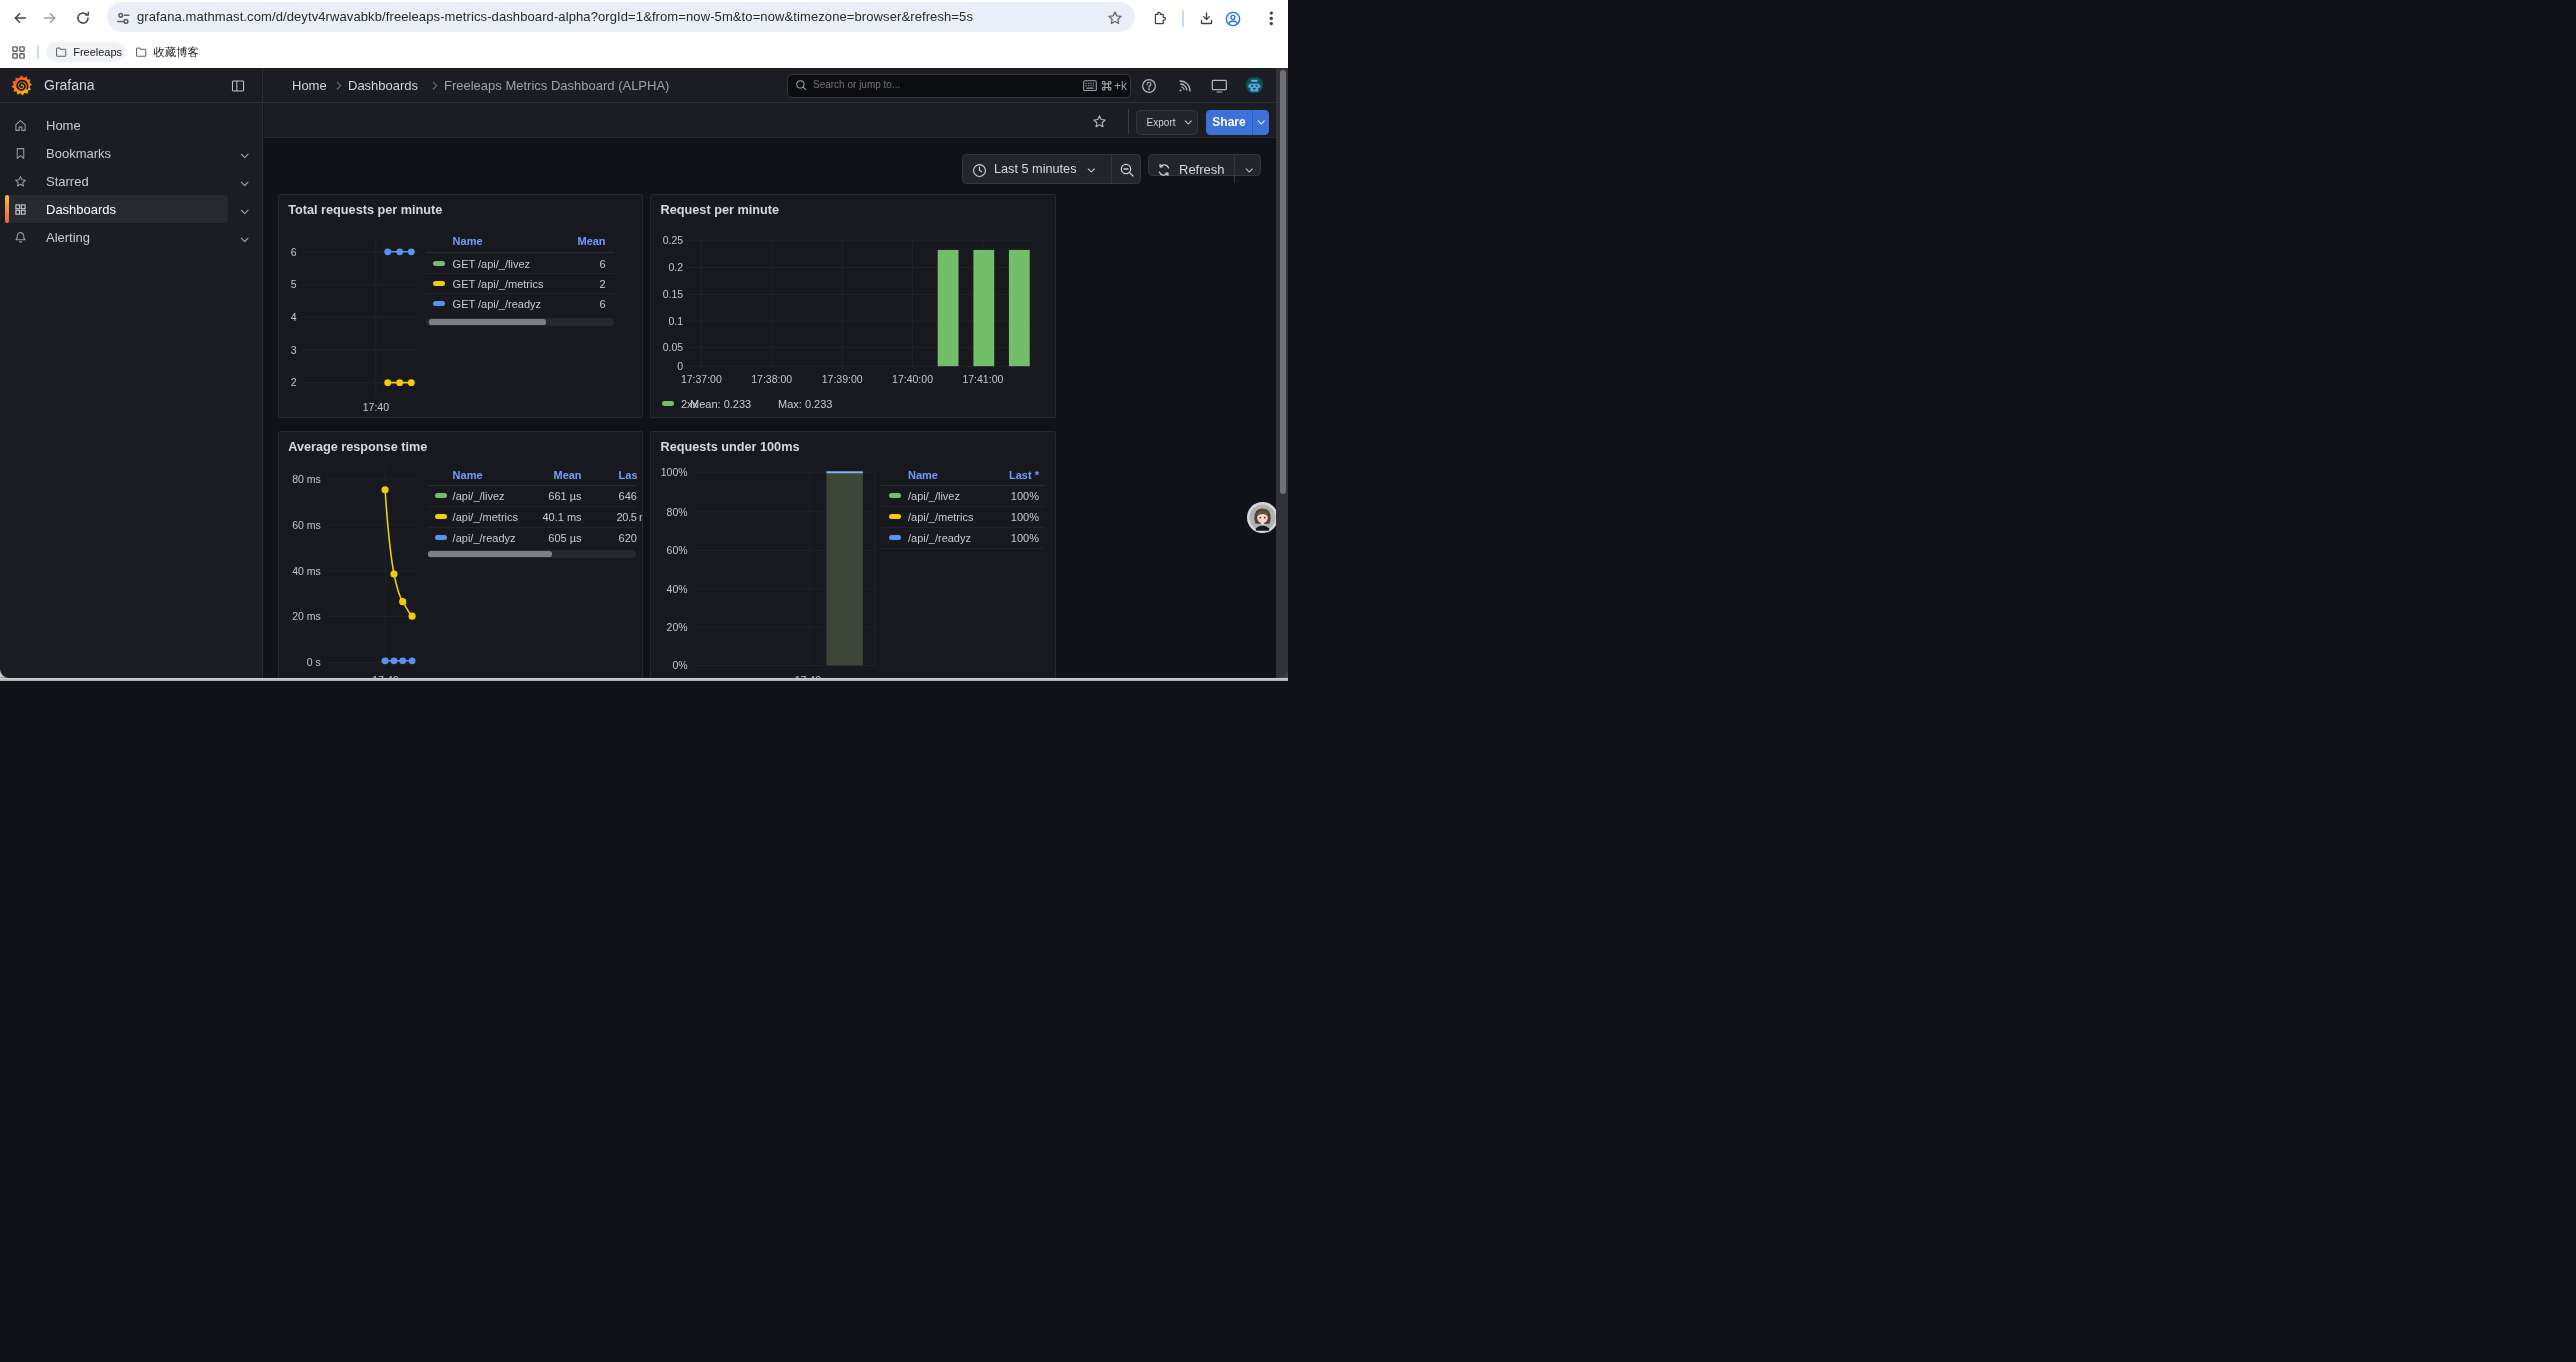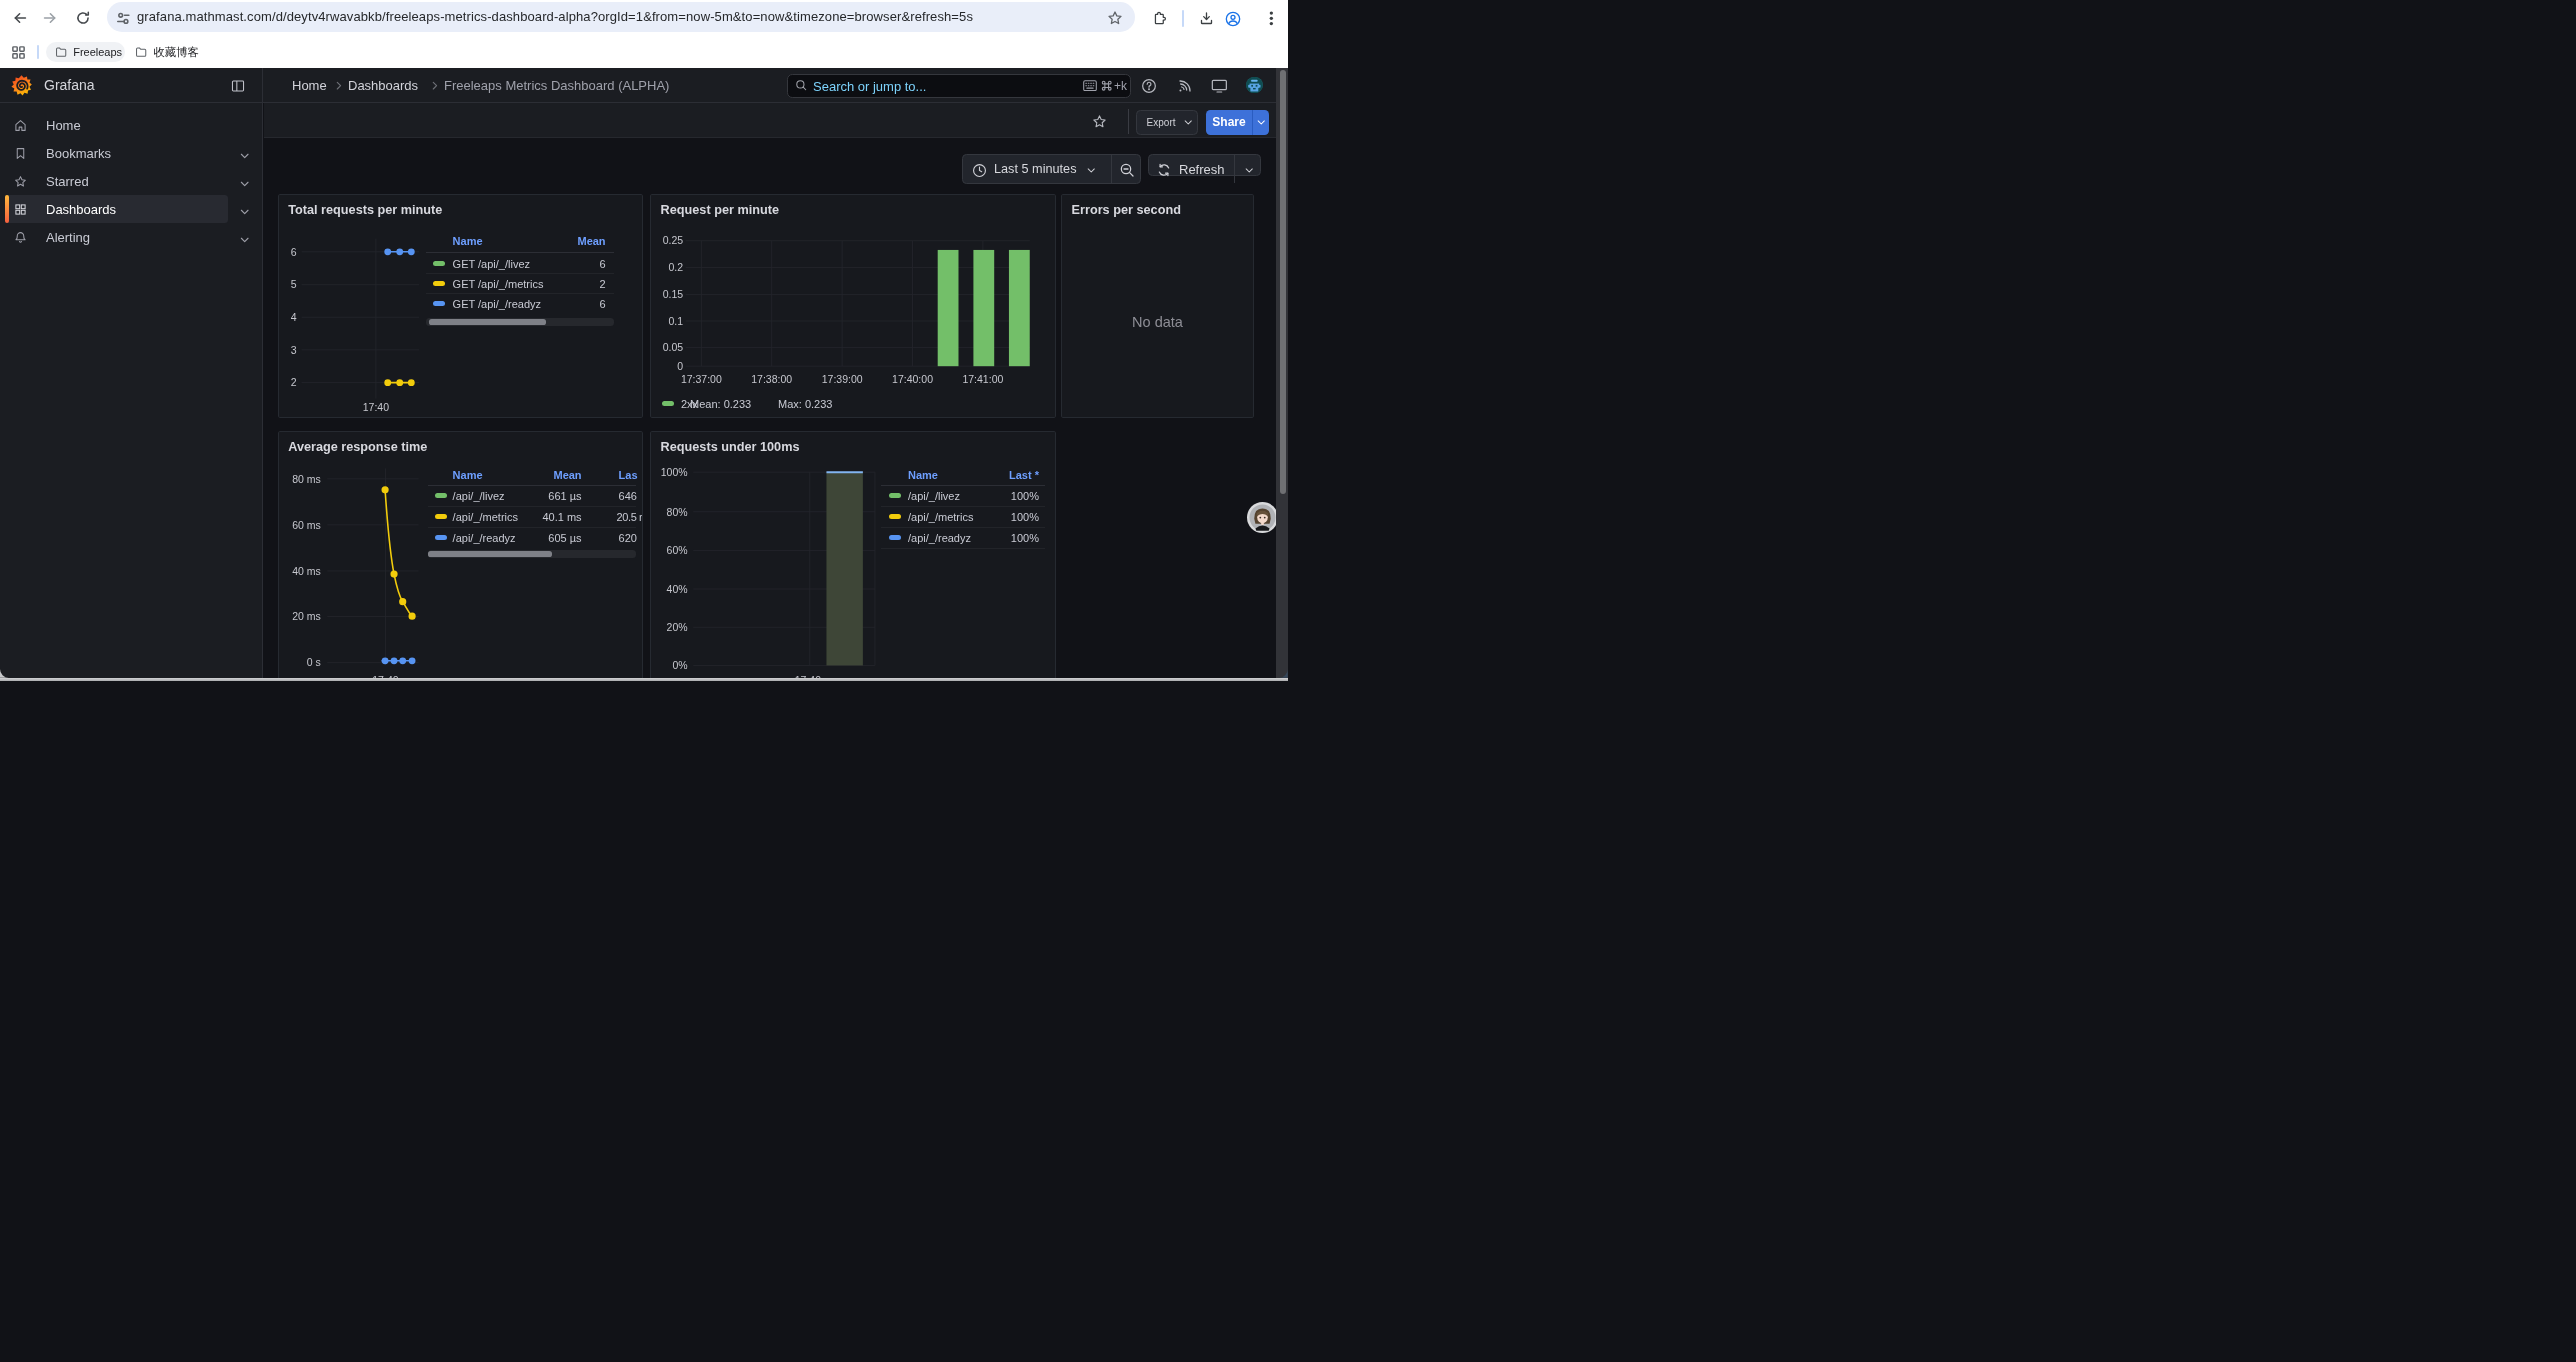--- a/index.html
+++ b/index.html
@@ -169,21 +169,21 @@
       <svg class="abs" style="left:429px;top:12.3px" width="11.4" height="11.4" viewBox="0 0 24 24" fill="none" stroke="#6e7077" stroke-width="2.4" stroke-linecap="round" stroke-linejoin="round">
         <path d="M9 5l7 7-7 7"></path>
       </svg>
       <div class="abs" style="left:444px;top:9.6px;font-size:13px;color:#9fa1ab">Freeleaps Metrics Dashboard (ALPHA)</div>
 
       <div class="abs" style="left:787px;top:5.7px;width:344px;height:24px;background:#0c0d11;border:0.9px solid #35373d;border-radius:5.3px"></div>
       <svg class="abs" style="left:795px;top:11.4px" width="12.3" height="12.3" viewBox="0 0 24 24" fill="none" stroke="#a2a4ac" stroke-width="2" stroke-linecap="round">
         <circle cx="10.5" cy="10.5" r="7"></circle>
         <path d="M16 16l5 5"></path>
       </svg>
-      <div class="abs" style="left:813px;top:11px;font-size:13px;color:#7dd3fc">Search or jump to...</div>
+      <div class="abs" style="left:813px;top:11px;font-size:10px;color:#737373">Search or jump to...</div>
       <svg class="abs" style="left:1083px;top:12px" width="14" height="11.4" viewBox="0 0 20 16" fill="none" stroke="#9fa1ab" stroke-width="1.5">
         <rect x="1" y="1" width="18" height="14" rx="2"></rect>
         <path d="M4 4.5h1M7.5 4.5h1M11 4.5h1M14.5 4.5h1M4 8h1M7.5 8h1M11 8h1M14.5 8h1M5.5 11.5h9" stroke-linecap="round"></path>
       </svg>
       <svg class="abs" style="left:1101px;top:12px" width="11.4" height="11.4" viewBox="0 0 16 16" fill="none" stroke="#9fa1ab" stroke-width="1.5">
         <path d="M5.4 5.4h5.2v5.2H5.4z"></path>
         <circle cx="3.7" cy="3.7" r="1.9"></circle>
         <circle cx="12.3" cy="3.7" r="1.9"></circle>
         <circle cx="3.7" cy="12.3" r="1.9"></circle>
         <circle cx="12.3" cy="12.3" r="1.9"></circle>
@@ -376,24 +376,20 @@
             <rect x="367.5" y="62.6" width="23.7" height="132.5"></rect>
             <rect x="408" y="62.6" width="23.7" height="132.5"></rect>
           </g>
         </svg>
         <div class="pill" style="left:11.2px;top:206px;background:#73bf69"></div>
         <div class="abs legend-t" style="left:30px;top:203px">2xx</div>
         <div class="abs legend-t" style="left:39px;top:203px">Mean: 0.233</div>
         <div class="abs legend-t" style="left:127px;top:203px">Max: 0.233</div>
       </div>
 
-      <div class="panel" style="left:797px;top:56px;width:193px;height:224px">
-        <div class="ptitle">Errors per second</div>
-        <div class="abs" style="left:0;top:119px;width:100%;text-align:center;font-size:14.5px;color:#8e8e96">No data</div>
-      </div>
 
       <div class="panel" style="left:13.6px;top:293px;width:365px;height:254px">
         <div class="ptitle">Average response time</div>
         <svg class="abs" style="left:0;top:0" width="363" height="253" viewBox="0 0 414 288" font-family="Liberation Sans, sans-serif">
           <g stroke="#23252b" stroke-width="1">
             <line x1="55.1" y1="53.1" x2="159.2" y2="53.1"></line>
             <line x1="55.1" y1="105.6" x2="159.2" y2="105.6"></line>
             <line x1="55.1" y1="158.2" x2="159.2" y2="158.2"></line>
             <line x1="55.1" y1="210.2" x2="159.2" y2="210.2"></line>
             <line x1="55.1" y1="262.8" x2="159.2" y2="262.8"></line>

